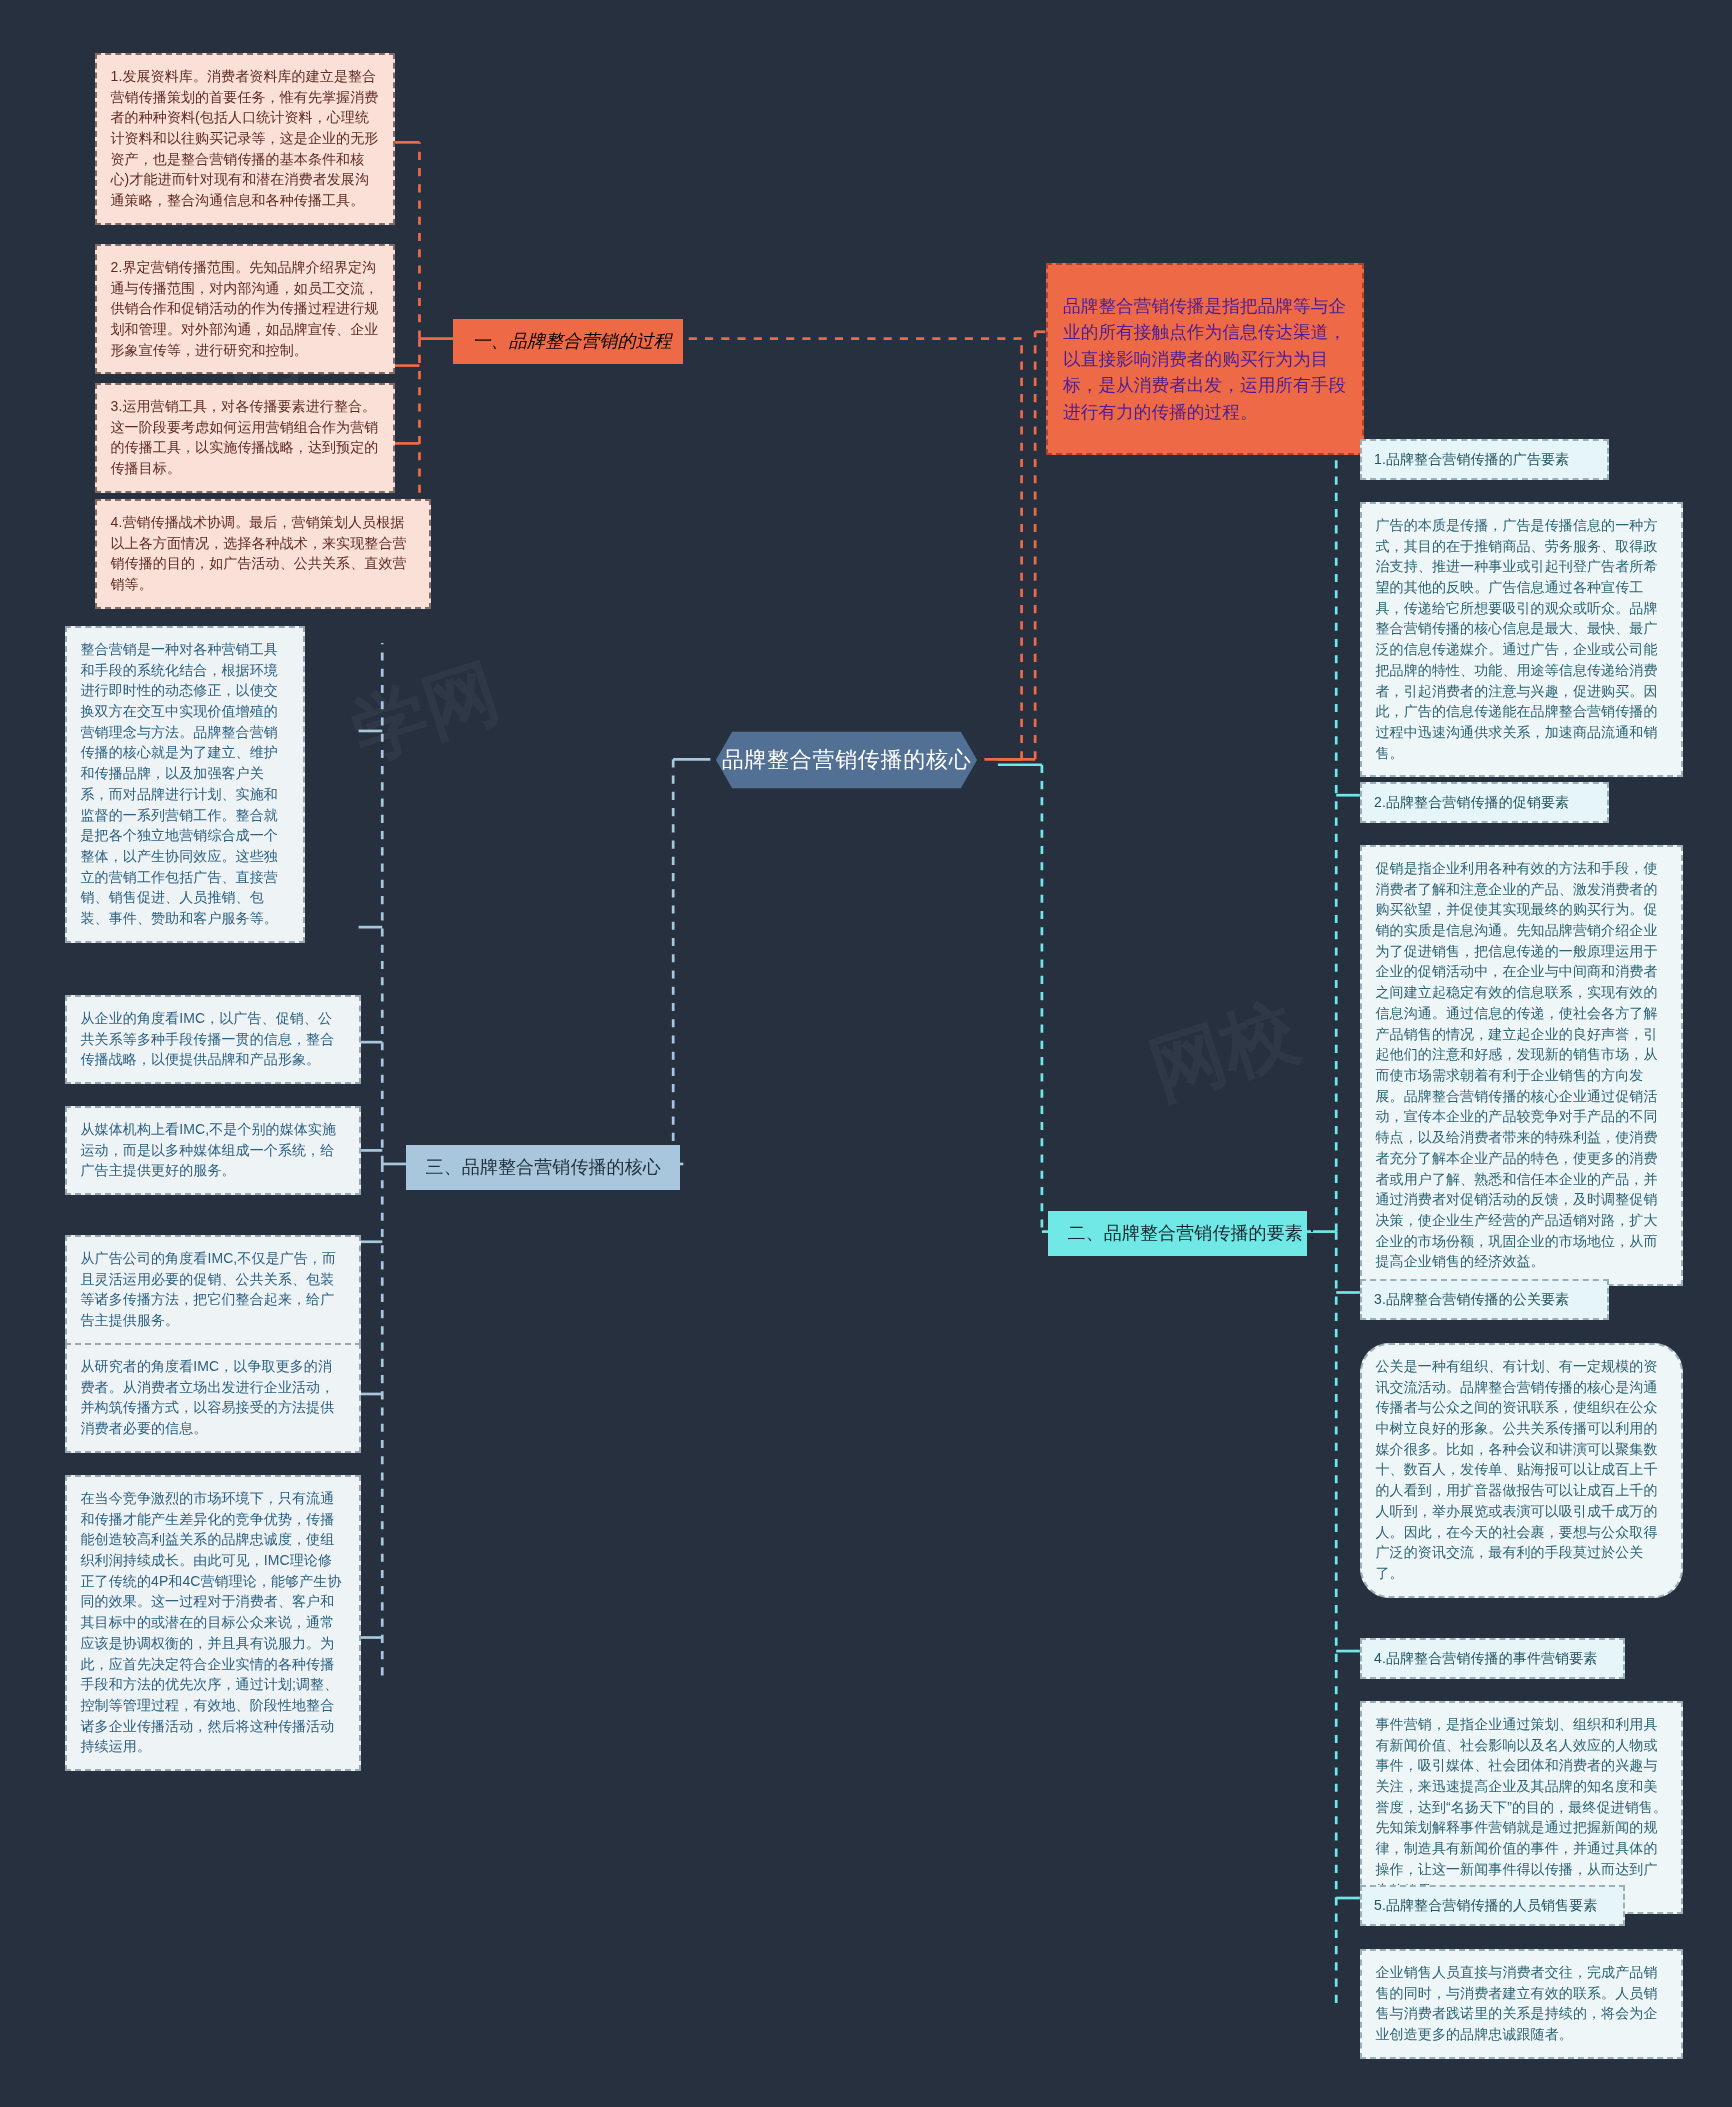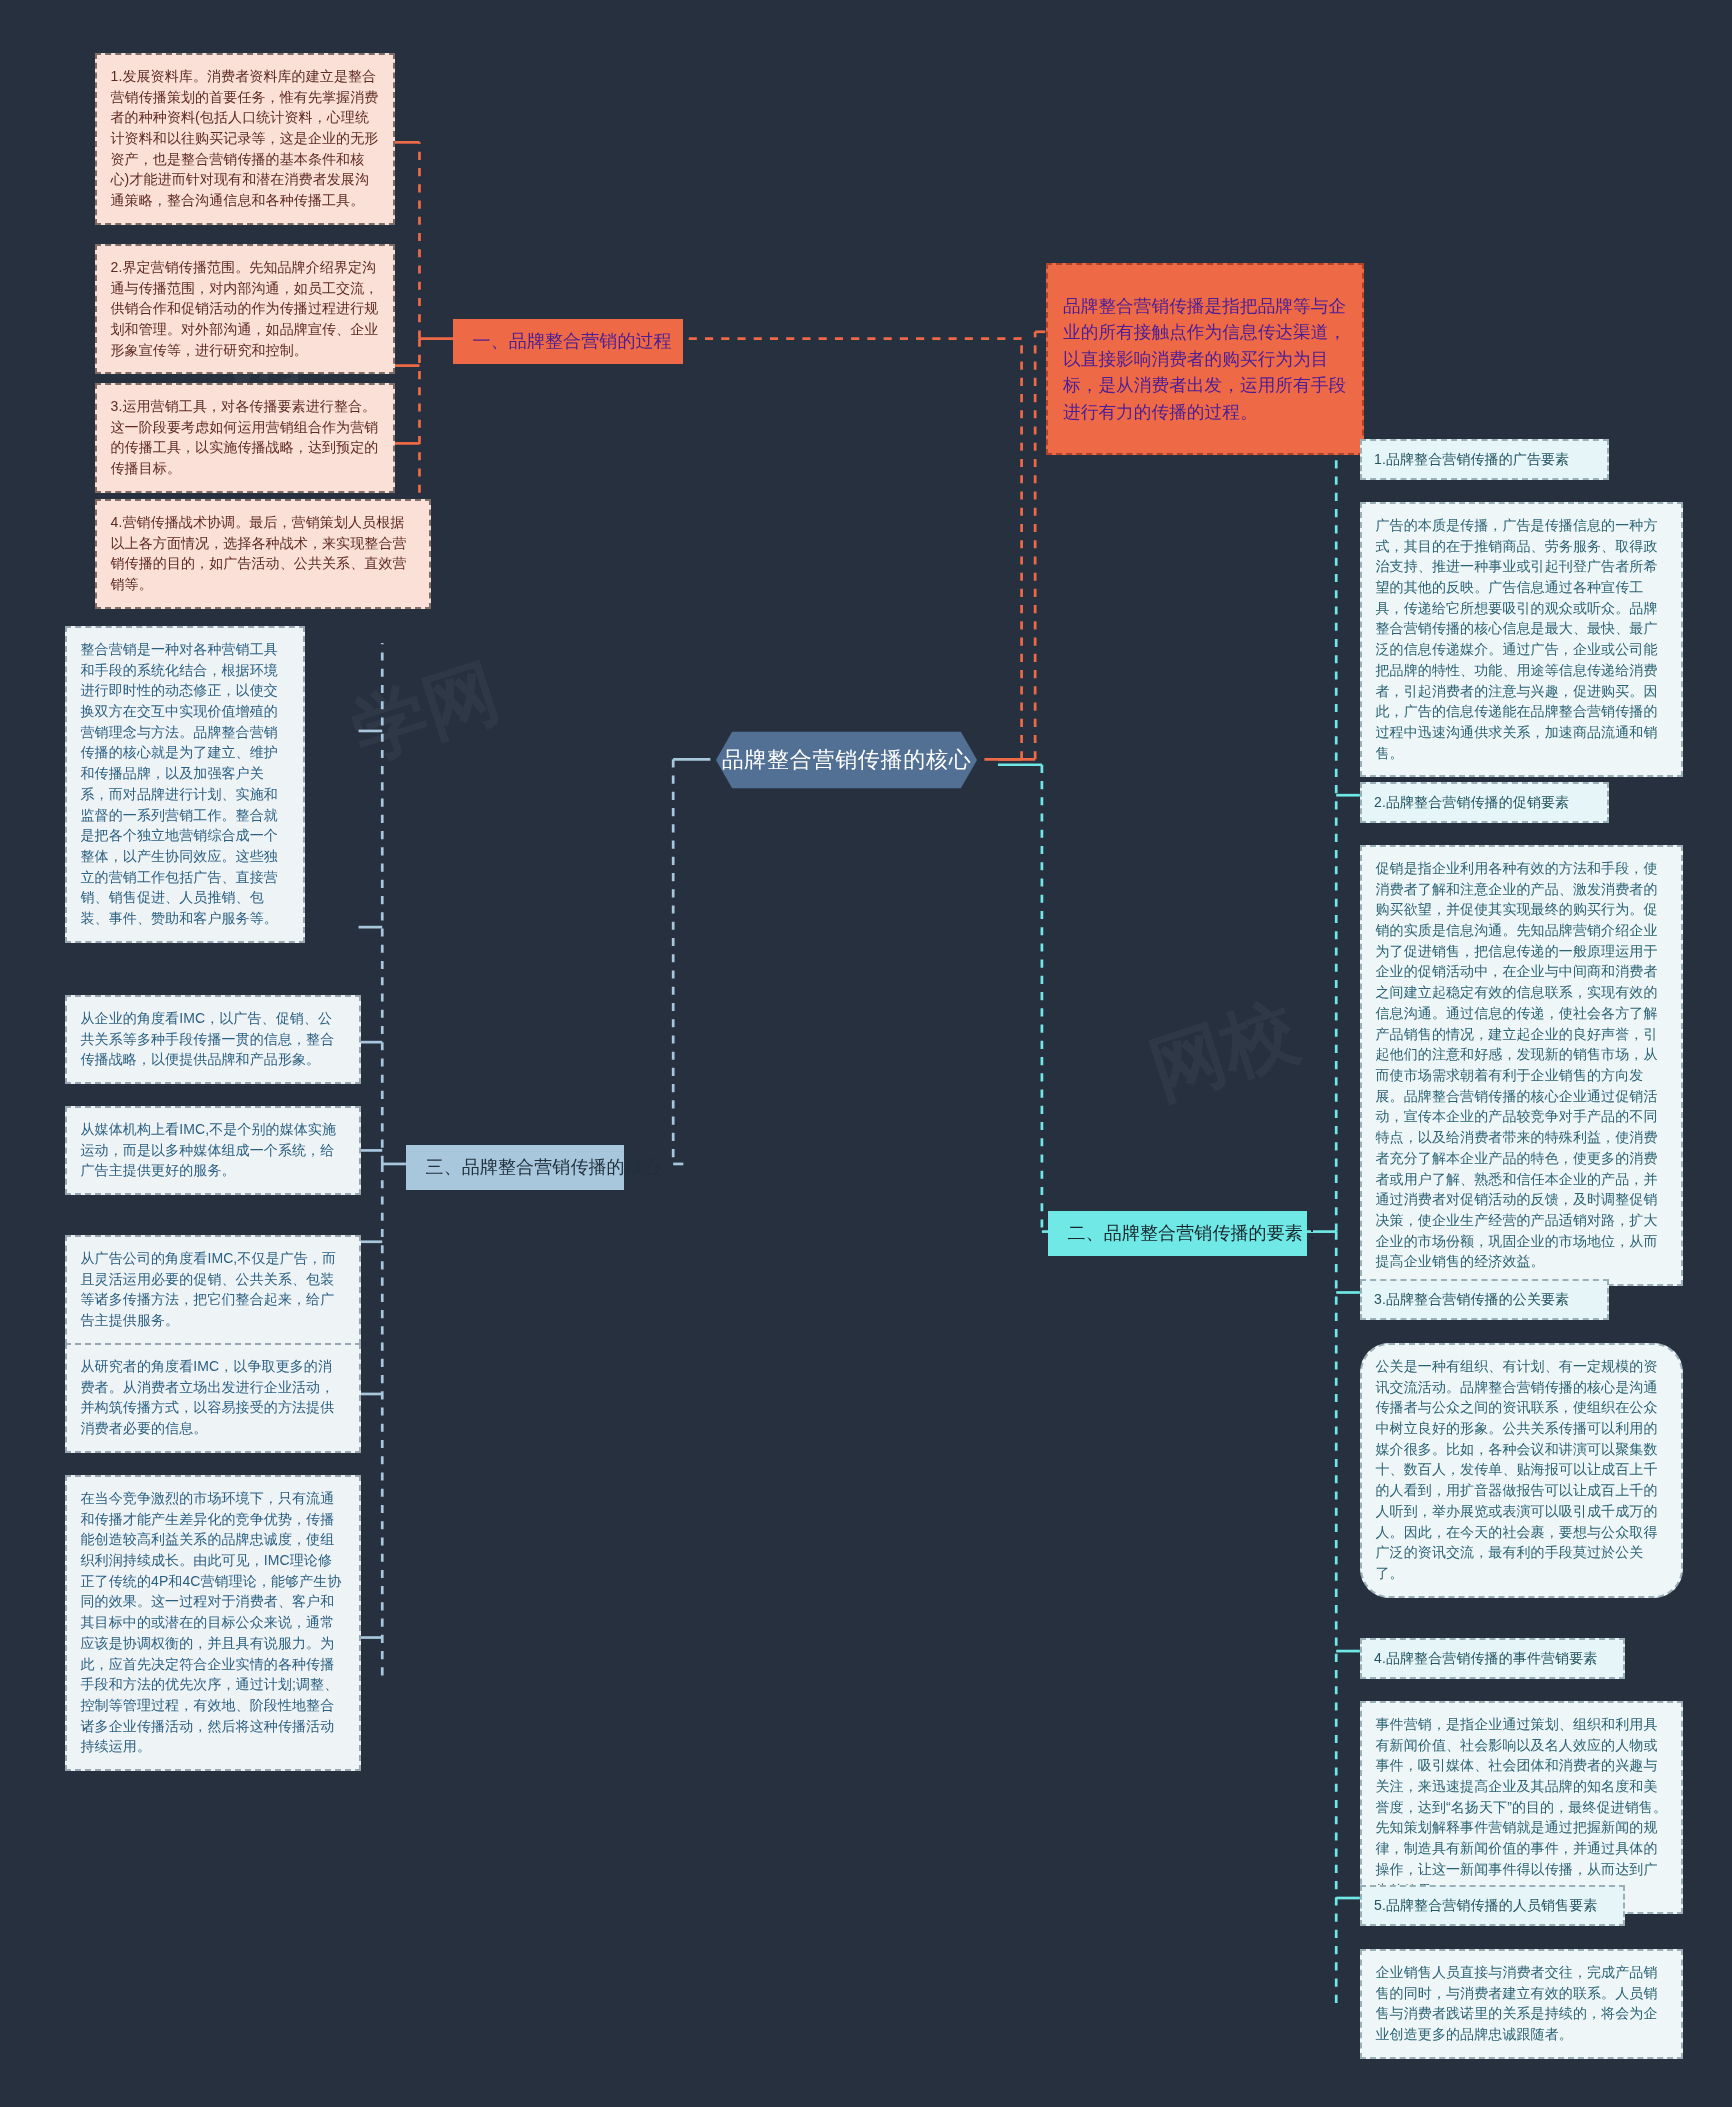--- a/index.html
+++ b/index.html
@@ -31,26 +31,27 @@
 
   
   .leaf-orange {
     background: #fbe0d8;
     color: #5d2a22;
     border-color: #7d6d68;
     font-size: 14px;
   }
   .label-orange {
     background: #ee6a46;
-    color: #4c1d95;
+    color: #000000;
     border: 2px dashed #ee6a46;
     font-size: 18px;
     padding: 6.8px 17.6px 8px 17.6px;
     text-align: center;
     white-space: nowrap;
+    font-style: italic;
   }
   .card-orange {
     background: #ee6a46;
     color: #4c1d95;
     border: 2px dashed #b0442a;
     font-size: 17.6px;
     line-height: 1.5;
     padding: 28px 15px;
   }
 
@@ -192,21 +193,21 @@
   <div class="node leaf-orange" style="left:95px; top:53px; width:300px;">1.发展资料库。消费者资料库的建立是整合营销传播策划的首要任务，惟有先掌握消费者的种种资料(包括人口统计资料，心理统计资料和以往购买记录等，这是企业的无形资产，也是整合营销传播的基本条件和核心)才能进而针对现有和潜在消费者发展沟通策略，整合沟通信息和各种传播工具。</div>
 
   <div class="node leaf-orange" style="left:95px; top:244px; width:300px;">2.界定营销传播范围。先知品牌介绍界定沟通与传播范围，对内部沟通，如员工交流，供销合作和促销活动的作为传播过程进行规划和管理。对外部沟通，如品牌宣传、企业形象宣传等，进行研究和控制。</div>
 
   <div class="node leaf-orange" style="left:95px; top:383px; width:300px;">3.运用营销工具，对各传播要素进行整合。这一阶段要考虑如何运用营销组合作为营销的传播工具，以实施传播战略，达到预定的传播目标。</div>
 
   <div class="node leaf-orange" style="left:95px; top:499px; width:336px;">4.营销传播战术协调。最后，营销策划人员根据以上各方面情况，选择各种战术，来实现整合营销传播的目的，如广告活动、公共关系、直效营销等。</div>
 
   <div class="node card-orange" style="left:1046px; top:263px; width:318px;">品牌整合营销传播是指把品牌等与企业的所有接触点作为信息传达渠道，以直接影响消费者的购买行为为目标，是从消费者出发，运用所有手段进行有力的传播的过程。</div>
 
-  <div class="node label-blue" style="left:406px; top:1145px; width:218px;">
+  <div class="node label-blue" style="left:406px; top:1145px; width:274px;">
     <span>三、品牌整合营销传播的核心</span>
   </div>
 
   <div class="node leaf-blue" style="left:65px; top:626px; width:240px;">整合营销是一种对各种营销工具和手段的系统化结合，根据环境进行即时性的动态修正，以使交换双方在交互中实现价值增殖的营销理念与方法。品牌整合营销传播的核心就是为了建立、维护和传播品牌，以及加强客户关系，而对品牌进行计划、实施和监督的一系列营销工作。整合就是把各个独立地营销综合成一个整体，以产生协同效应。这些独立的营销工作包括广告、直接营销、销售促进、人员推销、包装、事件、赞助和客户服务等。</div>
 
 
   <div class="node leaf-blue" style="left:65px; top:995px; width:296px;">从企业的角度看IMC，以广告、促销、公共关系等多种手段传播一贯的信息，整合传播战略，以便提供品牌和产品形象。</div>
 
   <div class="node leaf-blue" style="left:65px; top:1106px; width:296px;">从媒体机构上看IMC,不是个别的媒体实施运动，而是以多种媒体组成一个系统，给广告主提供更好的服务。</div>
 

